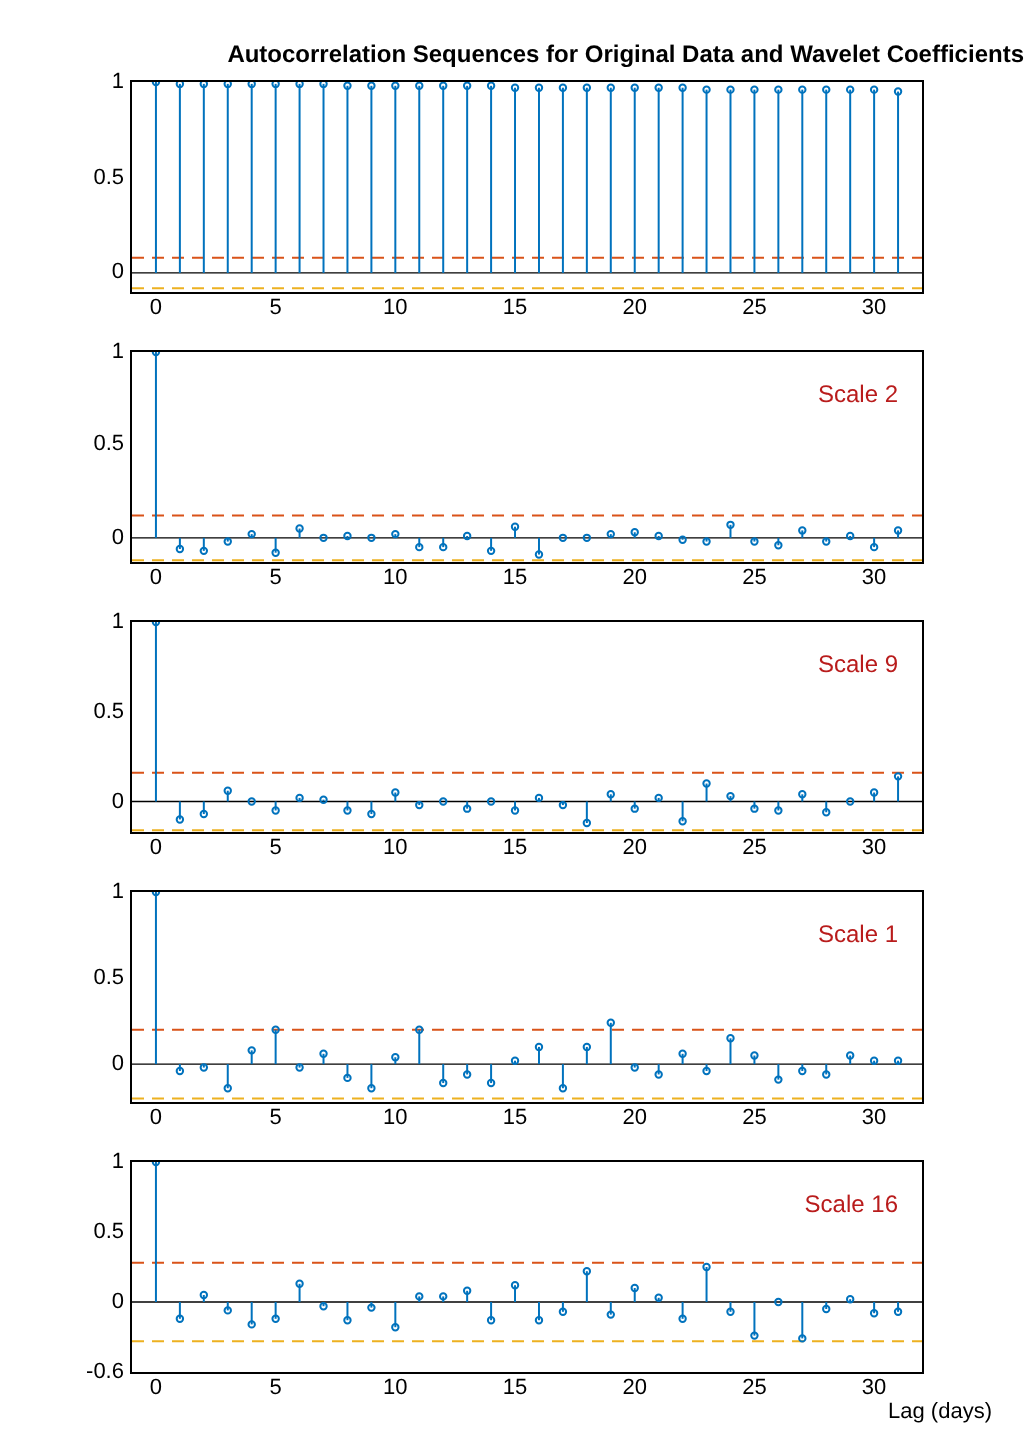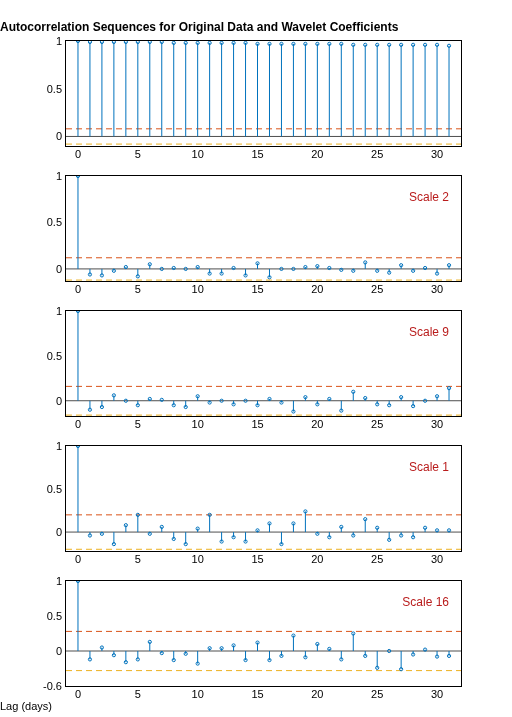--- a/index.html
+++ b/index.html
@@ -15,21 +15,21 @@
     width: 512px;
     height: 717px;
     position: relative;
     background: #fff;
   }
   .title {
     position: absolute;
     top: 20px;
     left: 0;
     width: 512px;
-    text-align: left;
+    text-align: right;
     font-size: 12px;
     font-weight: bold;
     color: #000;
   }
   .panel {
     position: absolute;
     left: 65px;
     width: 395px;
     height: 105px;
     border: 1px solid #000;
@@ -61,21 +61,21 @@
   .scale-label {
     position: absolute;
     right: 12px;
     font-size: 12px;
     color: #b91c1c;
   }
   .xlabel {
     position: absolute;
     left: 0;
     width: 496px;
-    text-align: left;
+    text-align: right;
     font-size: 11px;
     color: #000;
   }
   .stem {
     stroke: #0072BD;
     stroke-width: 1;
   }
   .cap {
     fill: none;
     stroke: #0072BD;

